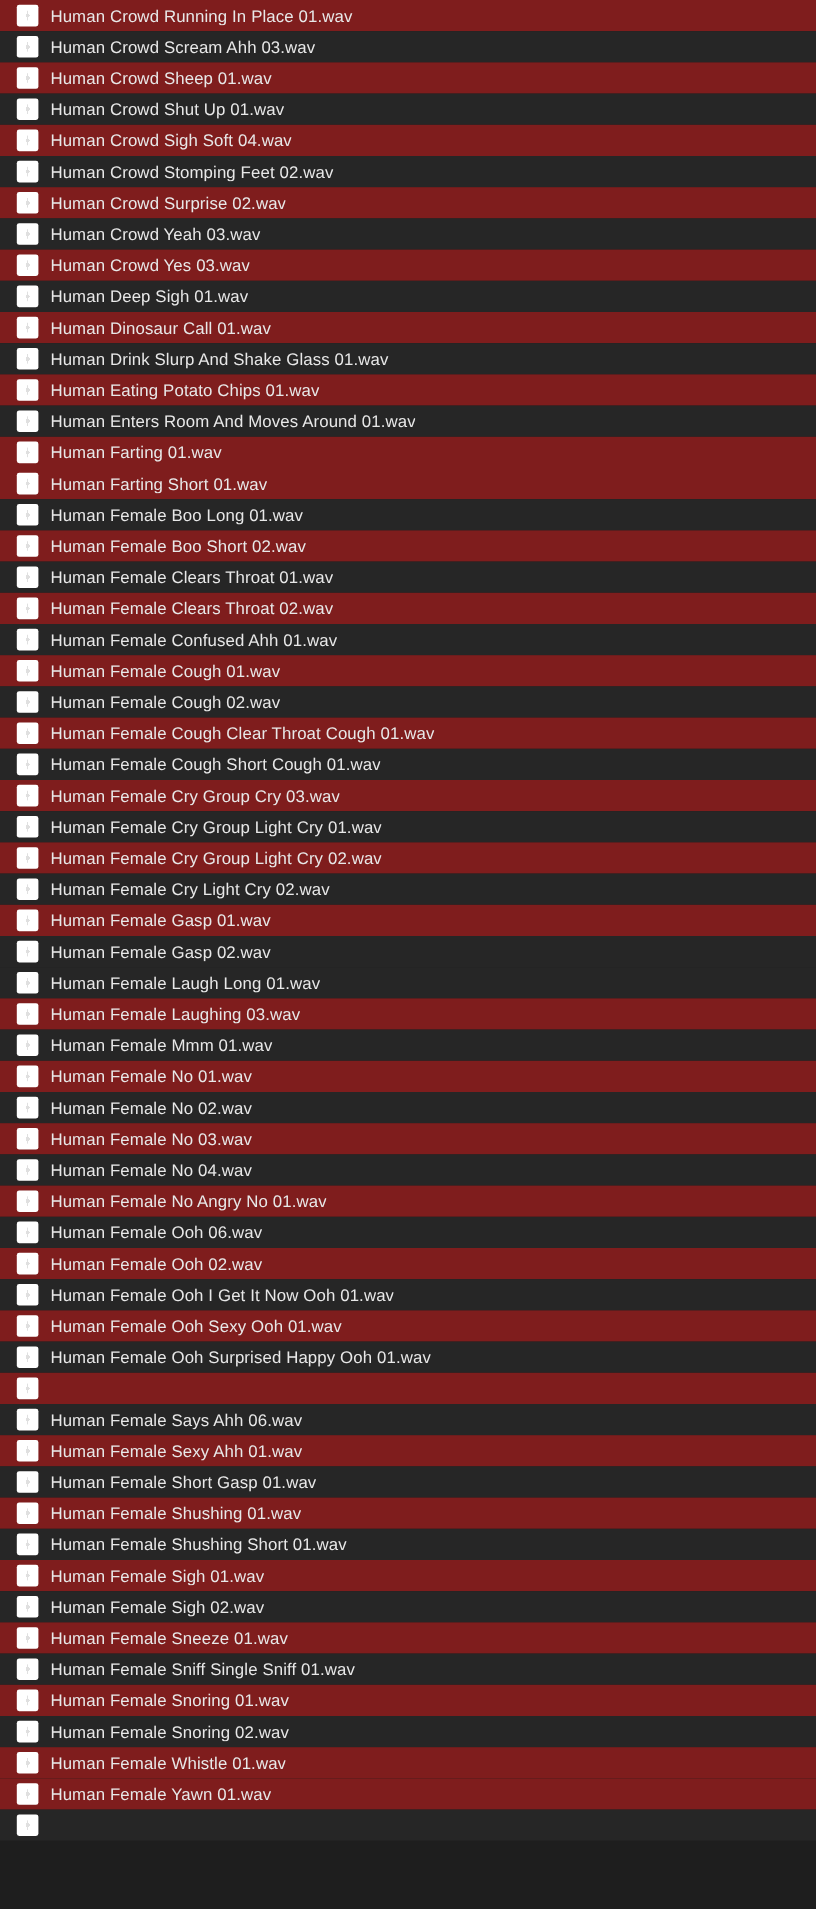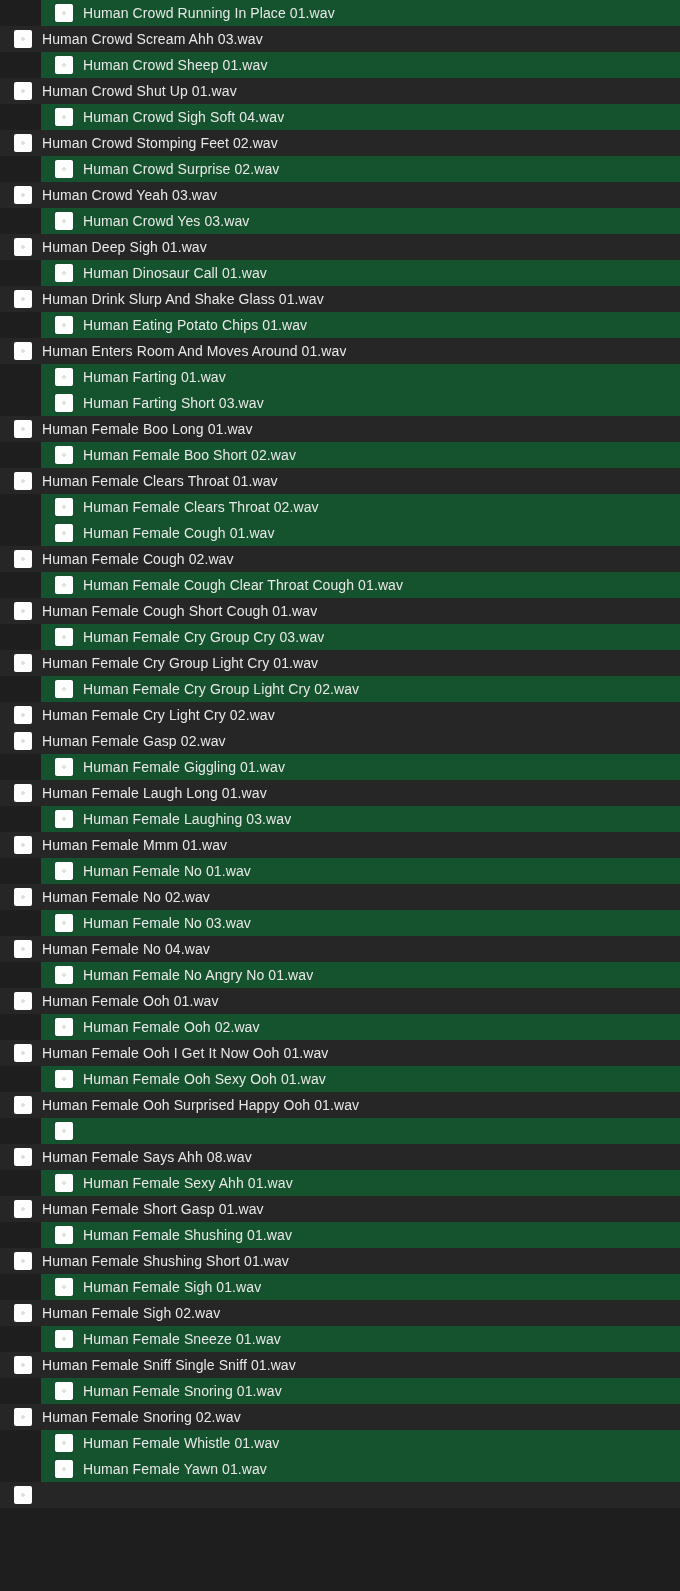--- a/index.html
+++ b/index.html
@@ -17,22 +17,21 @@
     display: flex;
     align-items: center;
     height: 26px;
     padding-left: 14px;
     cursor: default;
   }
   .file-row.odd {
     background: #262626;
   }
   .file-row.even {
-    background: #14532d;
-    margin-left: 41px;
+    background: #7f1d1d;
   }
   .file-icon {
     width: 18px;
     height: 18px;
     background: #ffffff;
     border-radius: 2px;
     margin-right: 10px;
     flex-shrink: 0;
     position: relative;
     display: flex;
@@ -116,38 +115,42 @@
     <div class="file-row odd">
       <span class="file-icon"></span>
       <span class="file-name">Human Enters Room And Moves Around 01.wav</span>
     </div>
     <div class="file-row even">
       <span class="file-icon"></span>
       <span class="file-name">Human Farting 01.wav</span>
     </div>
     <div class="file-row even">
       <span class="file-icon"></span>
-      <span class="file-name">Human Farting Short 03.wav</span>
+      <span class="file-name">Human Farting Short 01.wav</span>
     </div>
     <div class="file-row odd">
       <span class="file-icon"></span>
       <span class="file-name">Human Female Boo Long 01.wav</span>
     </div>
     <div class="file-row even">
       <span class="file-icon"></span>
       <span class="file-name">Human Female Boo Short 02.wav</span>
     </div>
     <div class="file-row odd">
       <span class="file-icon"></span>
       <span class="file-name">Human Female Clears Throat 01.wav</span>
     </div>
     <div class="file-row even">
       <span class="file-icon"></span>
       <span class="file-name">Human Female Clears Throat 02.wav</span>
     </div>
+    <div class="file-row odd">
+      <span class="file-icon"></span>
+      <span class="file-name">Human Female Confused Ahh 01.wav</span>
+    </div>
     <div class="file-row even">
       <span class="file-icon"></span>
       <span class="file-name">Human Female Cough 01.wav</span>
     </div>
     <div class="file-row odd">
       <span class="file-icon"></span>
       <span class="file-name">Human Female Cough 02.wav</span>
     </div>
     <div class="file-row even">
       <span class="file-icon"></span>
@@ -166,28 +169,28 @@
       <span class="file-name">Human Female Cry Group Light Cry 01.wav</span>
     </div>
     <div class="file-row even">
       <span class="file-icon"></span>
       <span class="file-name">Human Female Cry Group Light Cry 02.wav</span>
     </div>
     <div class="file-row odd">
       <span class="file-icon"></span>
       <span class="file-name">Human Female Cry Light Cry 02.wav</span>
     </div>
+    <div class="file-row even">
+      <span class="file-icon"></span>
+      <span class="file-name">Human Female Gasp 01.wav</span>
+    </div>
     <div class="file-row odd">
       <span class="file-icon"></span>
       <span class="file-name">Human Female Gasp 02.wav</span>
     </div>
-    <div class="file-row even">
-      <span class="file-icon"></span>
-      <span class="file-name">Human Female Giggling 01.wav</span>
-    </div>
     <div class="file-row odd">
       <span class="file-icon"></span>
       <span class="file-name">Human Female Laugh Long 01.wav</span>
     </div>
     <div class="file-row even">
       <span class="file-icon"></span>
       <span class="file-name">Human Female Laughing 03.wav</span>
     </div>
     <div class="file-row odd">
       <span class="file-icon"></span>
@@ -208,21 +211,21 @@
     <div class="file-row odd">
       <span class="file-icon"></span>
       <span class="file-name">Human Female No 04.wav</span>
     </div>
     <div class="file-row even">
       <span class="file-icon"></span>
       <span class="file-name">Human Female No Angry No 01.wav</span>
     </div>
     <div class="file-row odd">
       <span class="file-icon"></span>
-      <span class="file-name">Human Female Ooh 01.wav</span>
+      <span class="file-name">Human Female Ooh 06.wav</span>
     </div>
     <div class="file-row even">
       <span class="file-icon"></span>
       <span class="file-name">Human Female Ooh 02.wav</span>
     </div>
     <div class="file-row odd">
       <span class="file-icon"></span>
       <span class="file-name">Human Female Ooh I Get It Now Ooh 01.wav</span>
     </div>
     <div class="file-row even">
@@ -231,21 +234,21 @@
     </div>
     <div class="file-row odd">
       <span class="file-icon"></span>
       <span class="file-name">Human Female Ooh Surprised Happy Ooh 01.wav</span>
     </div>
     <div class="file-row even">
       <span class="file-icon"></span>
     </div>
     <div class="file-row odd">
       <span class="file-icon"></span>
-      <span class="file-name">Human Female Says Ahh 08.wav</span>
+      <span class="file-name">Human Female Says Ahh 06.wav</span>
     </div>
     <div class="file-row even">
       <span class="file-icon"></span>
       <span class="file-name">Human Female Sexy Ahh 01.wav</span>
     </div>
     <div class="file-row odd">
       <span class="file-icon"></span>
       <span class="file-name">Human Female Short Gasp 01.wav</span>
     </div>
     <div class="file-row even">

